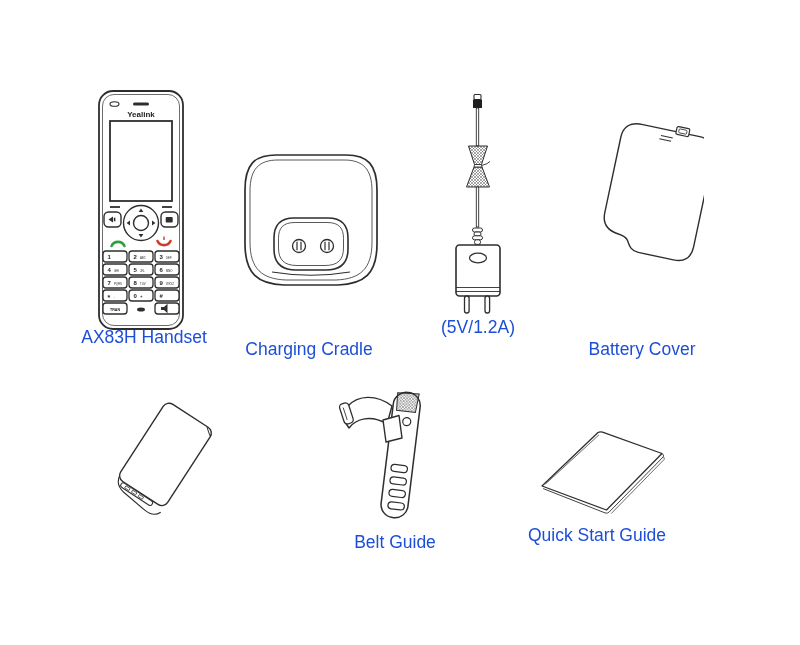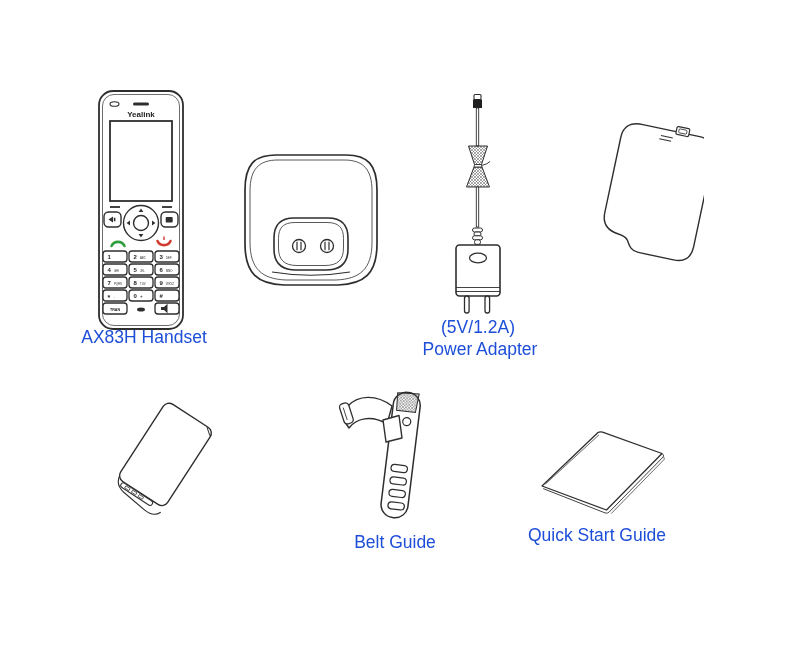--- a/index.html
+++ b/index.html
@@ -185,18 +185,19 @@
   <svg class="fig" style="left:535px;top:425px" width="135" height="92" viewBox="0 0 135 92">
     <g fill="#ffffff" stroke="#2e2e2e">
       <path d="M7,61 L63,7.5 Q65,6.3 67.5,7.2 L127,28.5 L71.5,85 Z" stroke-width="1.3" stroke-linejoin="round"></path>
       <path d="M127,28.5 Q129.3,30 128.3,31.8 L74.2,87 Q72.5,88.8 70,87.9 L8.2,63.6" fill="none" stroke-width="0.9"></path>
       <path d="M128.3,31.8 Q130,33 129,34.6 L76.2,88.6" fill="none" stroke-width="0.7"></path>
       <path d="M10.5,59 L64,9.8" fill="none" stroke-width="0.7"></path>
     </g>
   </svg>
 
   <div class="lbl" style="left:144px;top:328px">AX83H Handset</div>
+  <div class="lbl" style="left:309px;top:340px">Charging Cradle</div>
   <div class="lbl" style="left:478px;top:318px">(5V/1.2A)</div>
-  <div class="lbl" style="left:480px;top:340px">Power Adapter</div>
+  <div class="lbl" style="left:642px;top:340px">Battery Cover</div>
   <div class="lbl" style="left:395px;top:533px">Belt Guide</div>
   <div class="lbl" style="left:597px;top:526px">Quick Start Guide</div>
 
 </div>
 
 </body></html>

